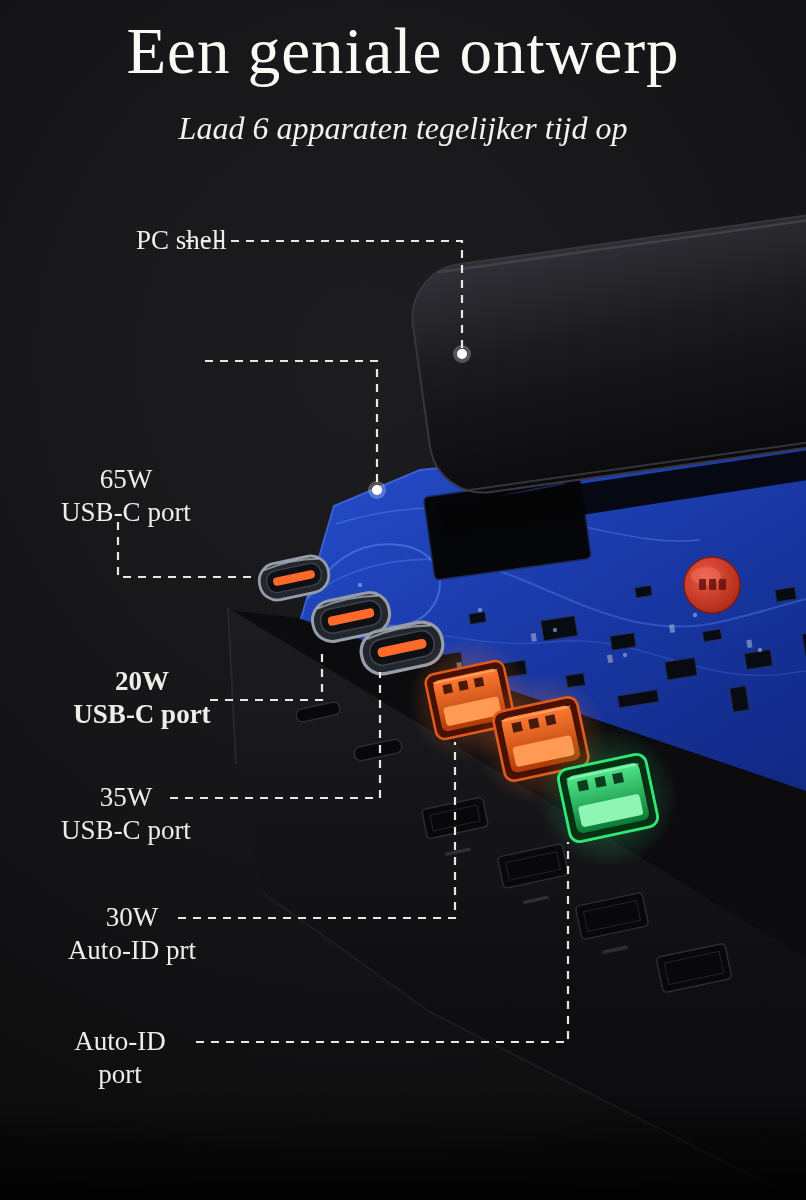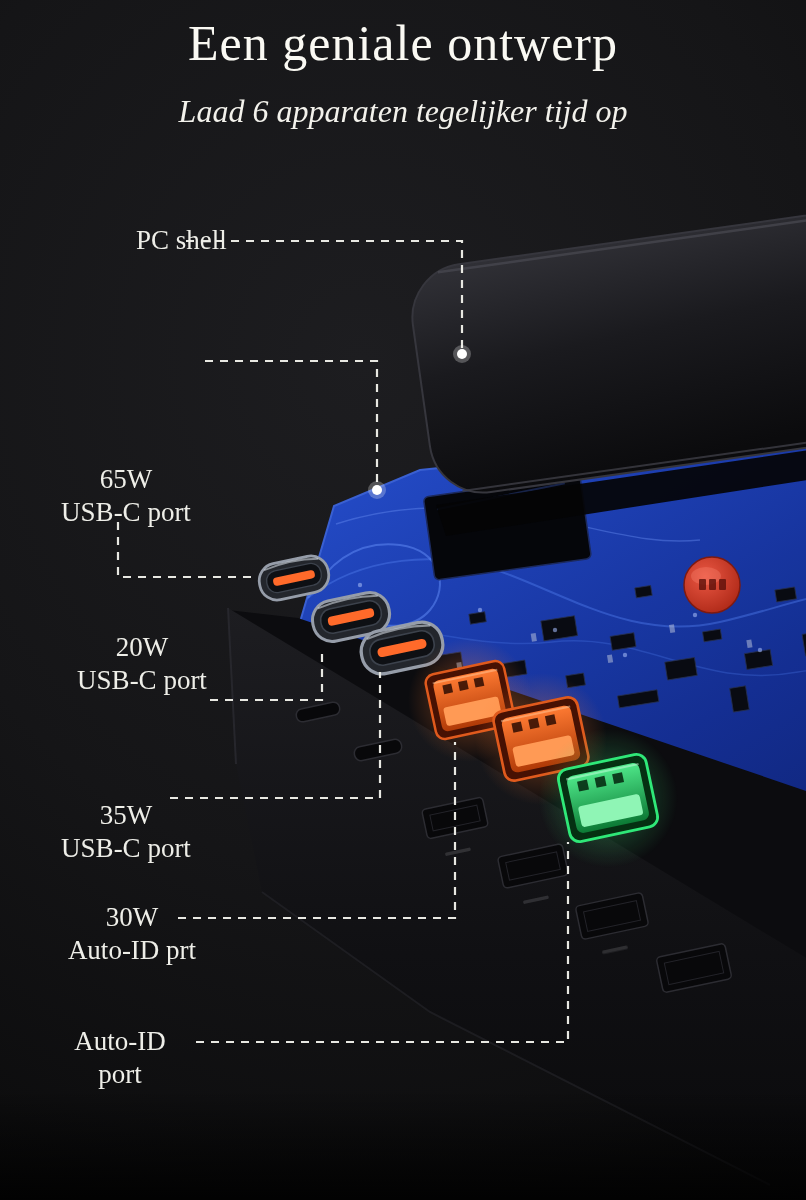--- a/index.html
+++ b/index.html
@@ -4,21 +4,21 @@
 <style>
   * { margin:0; padding:0; box-sizing:border-box; }
   html,body { background:#000; }
   .stage{
     position:relative; width:806px; height:1200px; overflow:hidden;
     font-family:"Liberation Serif","DejaVu Serif",serif;
     background:radial-gradient(130% 95% at 45% 30%, #1d1d20 0%, #151517 45%, #0c0c0d 78%, #070708 100%);
   }
   .artwork{ position:absolute; inset:0; }
   .header{ position:absolute; top:16px; left:0; width:100%; text-align:center; color:#faf9f3; z-index:5; }
-  .title{ font-size:50px; line-height:1.1; letter-spacing:1px; font-weight:400; }
+  .title{ font-size:65px; line-height:1.1; letter-spacing:1px; font-weight:400; }
   .subtitle{ font-size:32px; font-style:italic; margin-top:22px; color:#f3f2ec; }
   .callout{ position:absolute; color:#eeeee8; font-size:27px; line-height:1.24; text-align:center; z-index:6; }
   .callout span{ display:block; }
   .callout.single{ text-align:left; }
   .bottom-fade{ position:absolute; left:0; right:0; bottom:0; height:110px; z-index:4;
     background:linear-gradient(rgba(7,7,8,0), rgba(1,1,1,0.93)); pointer-events:none; }
 </style>
 </head>
 <body>
 
@@ -285,26 +285,26 @@
   <div class="callout single" style="left:92px; top:224px;margin-left:44px;">
     <span>PC shell</span>
   </div>
 
 
   <div class="callout" style="left:50px; top:463px; width:152px;">
     <span>65W</span>
     <span>USB-C port</span>
   </div>
 
-  <div class="callout" style="left:66px; top:631px; width:152px;">
+  <div class="callout" style="left:66px; top:665px; width:152px;font-weight:bold;">
     <span>20W</span>
     <span>USB-C port</span>
   </div>
 
-  <div class="callout" style="left:50px; top:781px; width:152px;margin-top:18px;">
+  <div class="callout" style="left:50px; top:781px; width:152px;">
     <span>35W</span>
     <span>USB-C port</span>
   </div>
 
   <div class="callout" style="left:48px; top:901px; width:168px;text-align:center;">
     <span>30W</span>
     <span>Auto-ID prt</span>
   </div>
 
   <div class="callout" style="left:44px; top:1025px; width:152px;">

